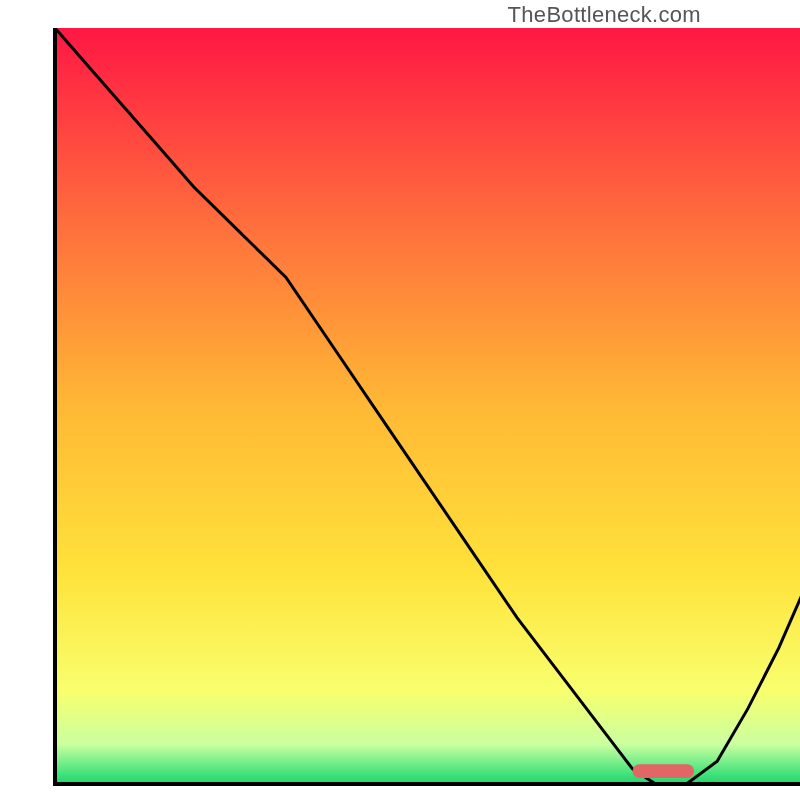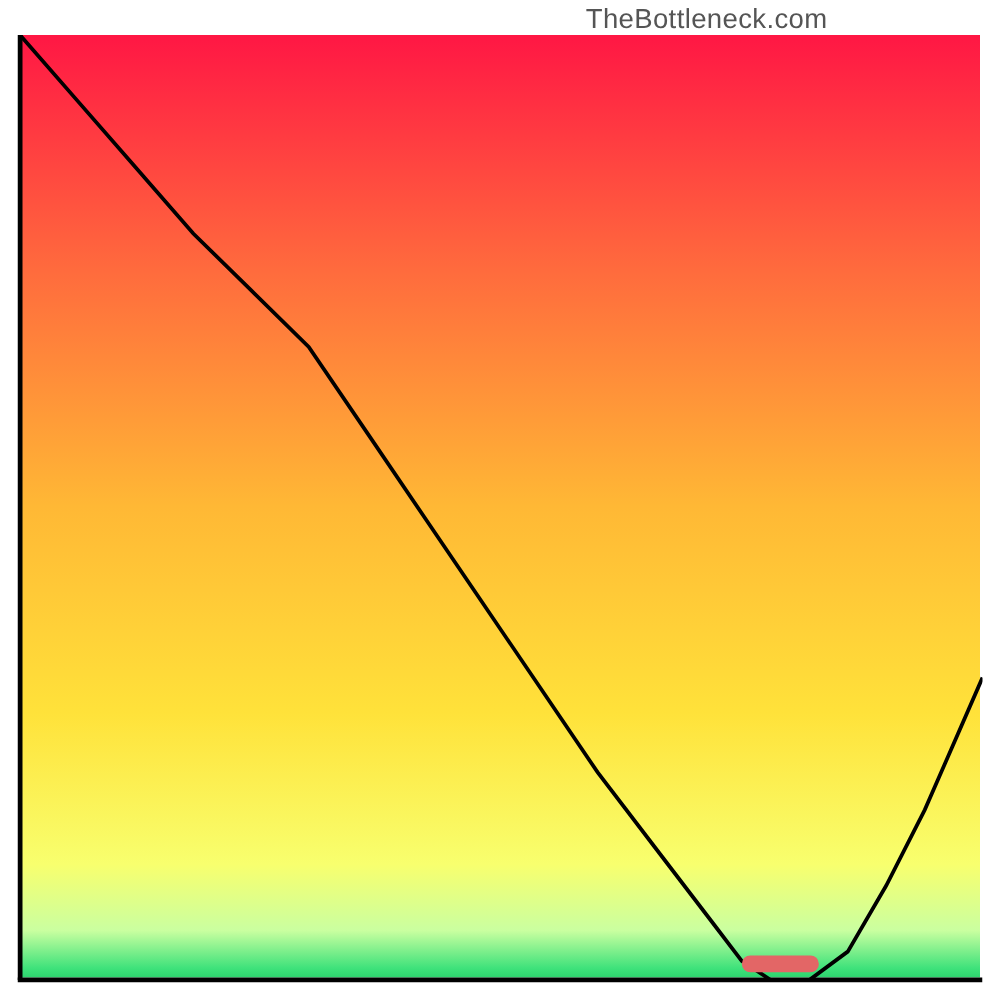--- a/index.html
+++ b/index.html
@@ -7,20 +7,21 @@
     padding: 0;
     width: 800px;
     height: 800px;
     background: #ffffff;
     font-family: Arial, Helvetica, sans-serif;
   }
   .container {
     position: relative;
     width: 672px;
     height: 800px;
+    margin-left: 39px;
   }
   .watermark {
     position: absolute;
     top: 2px;
     right: 10px;
     font-size: 22px;
     font-weight: 500;
     color: #555555;
     letter-spacing: 0.3px;
   }

